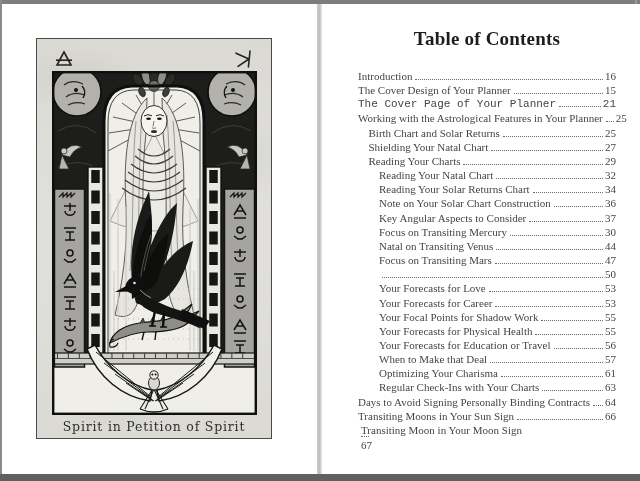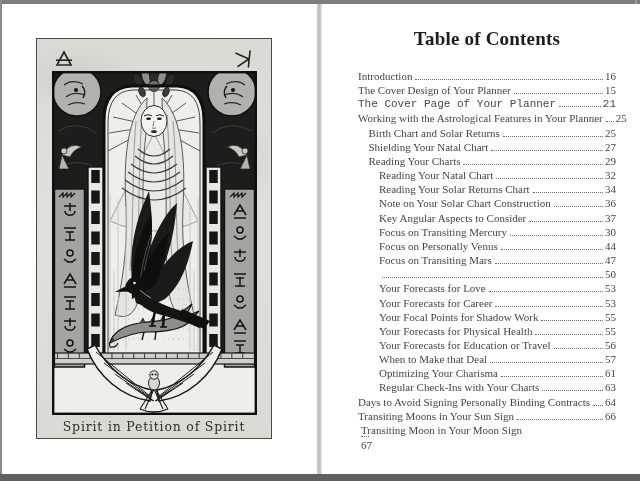--- a/index.html
+++ b/index.html
@@ -323,21 +323,21 @@
     <span class="toc-label">Key Angular Aspects to Consider</span>
     <span class="toc-dots"></span>
     <span class="toc-page">37</span>
   </div>
         <div class="toc-row" style="padding-left: 21px;">
     <span class="toc-label">Focus on Transiting Mercury</span>
     <span class="toc-dots"></span>
     <span class="toc-page">30</span>
   </div>
         <div class="toc-row" style="padding-left: 21px;">
-    <span class="toc-label">Focus on Personally Venus</span>
+    <span class="toc-label">Natal on Transiting Venus</span>
     <span class="toc-dots"></span>
     <span class="toc-page">44</span>
   </div>
         <div class="toc-row" style="padding-left: 21px;">
     <span class="toc-label">Focus on Transiting Mars</span>
     <span class="toc-dots"></span>
     <span class="toc-page">47</span>
   </div>
         <div class="toc-row" style="padding-left: 21px;">
     <span class="toc-dots"></span>

